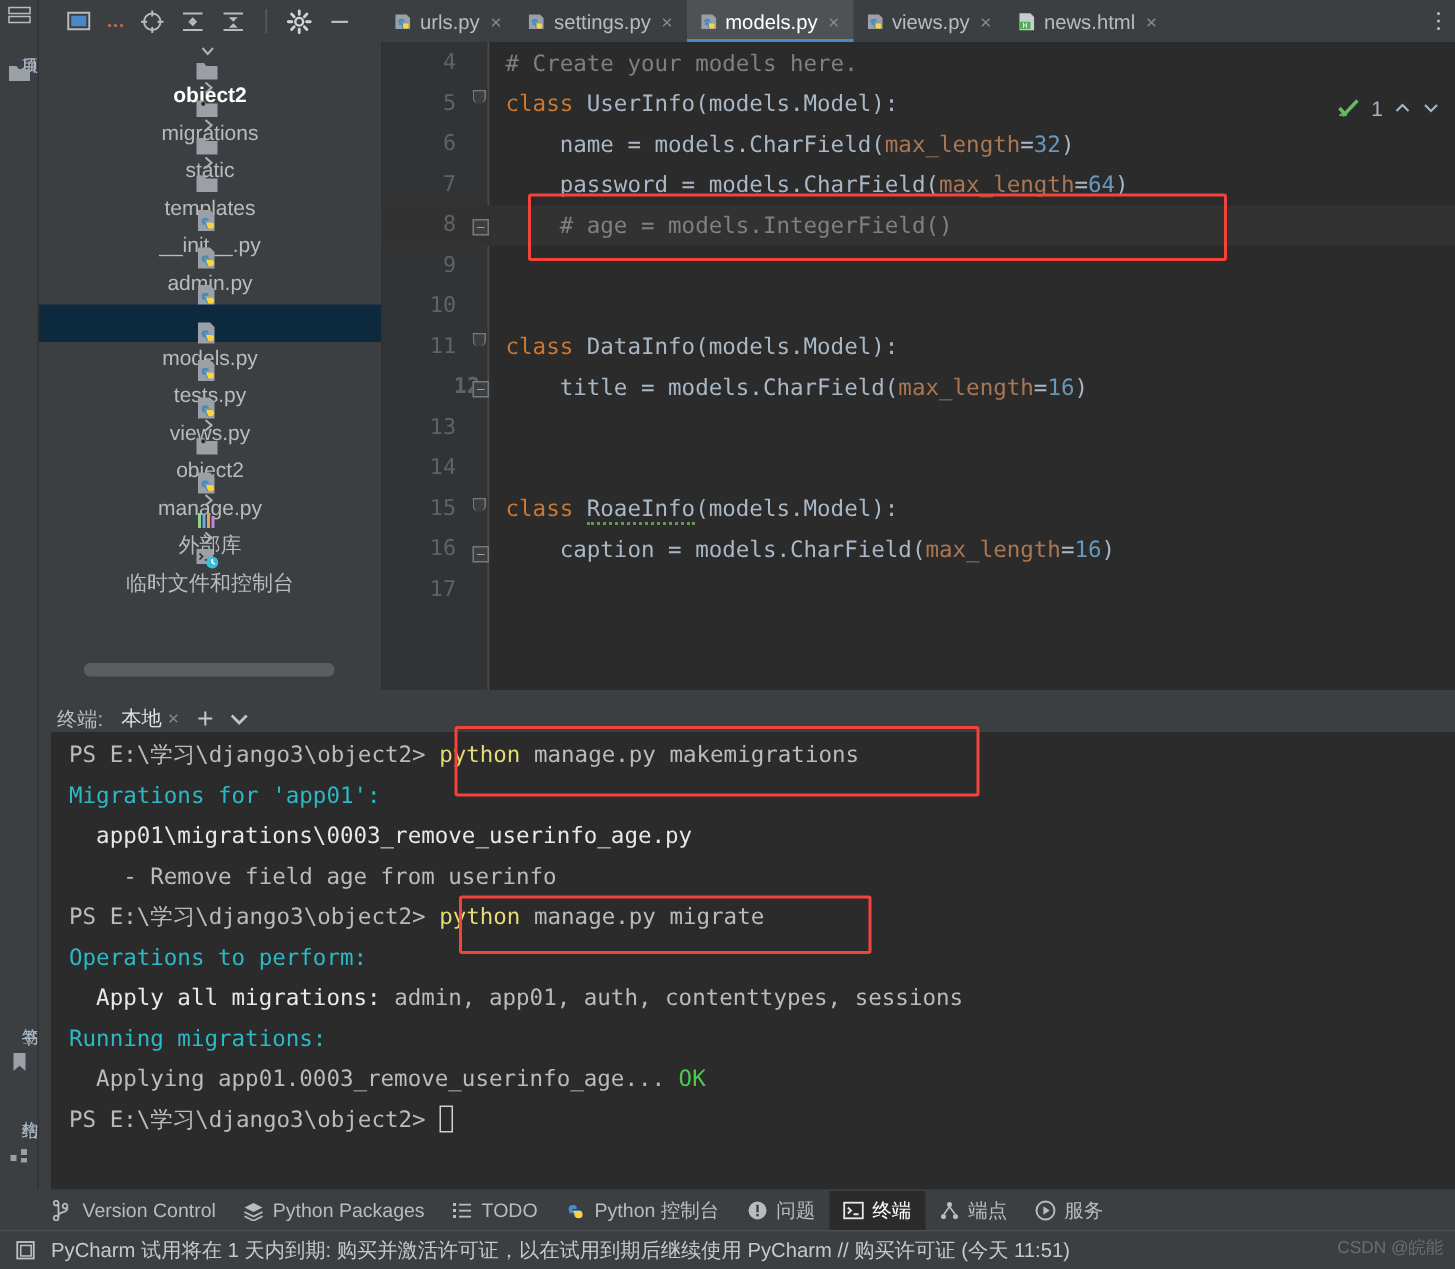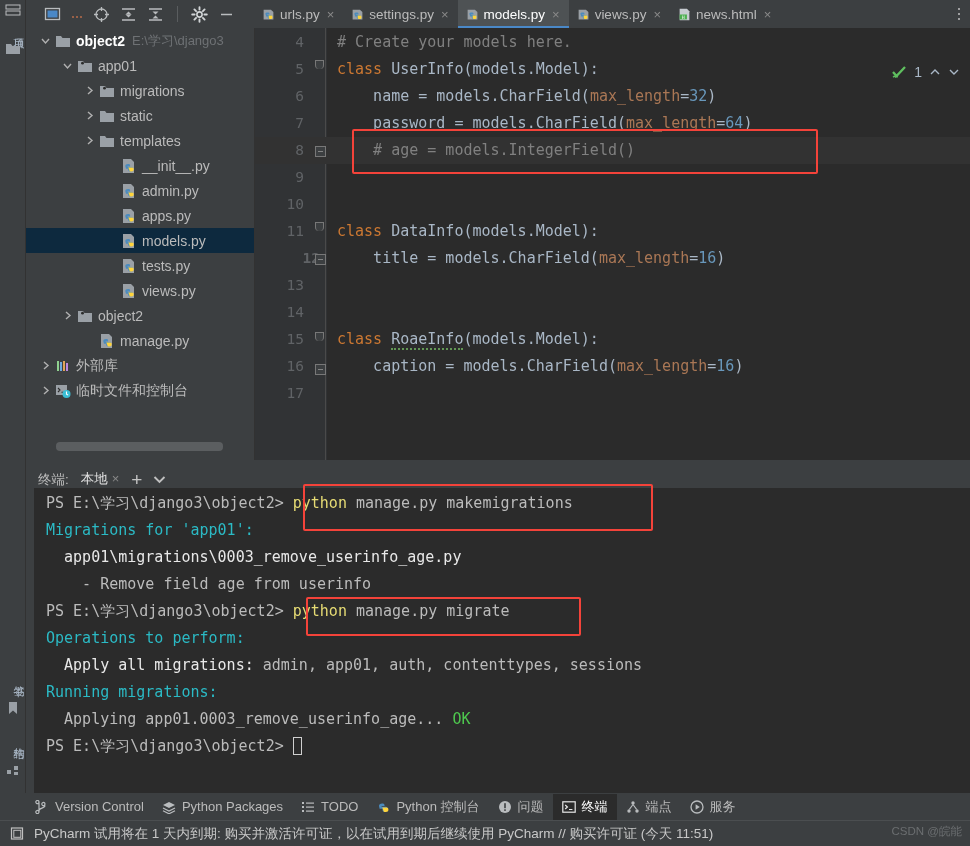--- a/index.html
+++ b/index.html
@@ -59,21 +59,21 @@
   }
   .kebab i { display: block; width: 2.5px; height: 2.5px; border-radius: 50%; background: #c0c0c0; }
 
   
   .project {
     position: absolute; left: 26px; top: 28px; width: 228px; height: 432px;
     background: #3c3f41; overflow: hidden;
   }
   .tree-row {
     position: relative; height: 25px; display: flex; align-items: center;
-    font-size: 14px; color: #bbbbbb; white-space: nowrap; cursor: pointer;
+    font-size: 14px; color: #bbbbbb; white-space: nowrap; cursor: pointer; flex-direction: column;
   }
   .tree-row.sel { background: #0d293e; }
   .arrow { width: 11px; height: 11px; flex: 0 0 auto; margin-right: 4px; }
   .arrow.hidden { visibility: hidden; }
   .nodeico { width: 16px; height: 16px; flex: 0 0 auto; margin-right: 5px; }
   .nlabel { flex: 0 0 auto; }
   .nlabel.bold { font-weight: bold; color: #ffffff; }
   .npath { color: #6e7174; font-size: 13px; margin-left: 7px;
            overflow: hidden; text-overflow: clip; }
   .hscroll {
@@ -315,31 +315,20 @@
         <div class="tree-row">
           <span style="display:inline-block;width:14px;flex:0 0 auto;"></span>
           <svg class="arrow" viewBox="0 0 11 11">
             <path d="M2 4l3.5 4L9 4" fill="none" stroke="#b0b0b0" stroke-width="1.4"></path>
           </svg>
           <svg class="nodeico" viewBox="0 0 16 16">
             <path d="M1 3h5l1.5 2H15v9H1z" fill="#9aa0a6"></path>
           </svg>
           <span class="nlabel bold">object2</span>
           <span class="npath">E:\学习\django3</span>
-        </div>
-        <div class="tree-row">
-          <span style="display:inline-block;width:36px;flex:0 0 auto;"></span>
-          <svg class="arrow" viewBox="0 0 11 11">
-            <path d="M2 4l3.5 4L9 4" fill="none" stroke="#b0b0b0" stroke-width="1.4"></path>
-          </svg>
-          <svg class="nodeico" viewBox="0 0 16 16">
-            <path d="M1 3h5l1.5 2H15v9H1z" fill="#9aa0a6"></path>
-            <circle cx="5.5" cy="5.2" r="1.4" fill="#2b2b2b"></circle>
-          </svg>
-          <span class="nlabel">app01</span>
         </div>
         <div class="tree-row">
           <span style="display:inline-block;width:58px;flex:0 0 auto;"></span>
           <svg class="arrow" viewBox="0 0 11 11">
             <path d="M4 2l4 3.5L4 9" fill="none" stroke="#b0b0b0" stroke-width="1.4"></path>
           </svg>
           <svg class="nodeico" viewBox="0 0 16 16">
             <path d="M1 3h5l1.5 2H15v9H1z" fill="#9aa0a6"></path>
             <circle cx="5.5" cy="5.2" r="1.4" fill="#2b2b2b"></circle>
           </svg>

